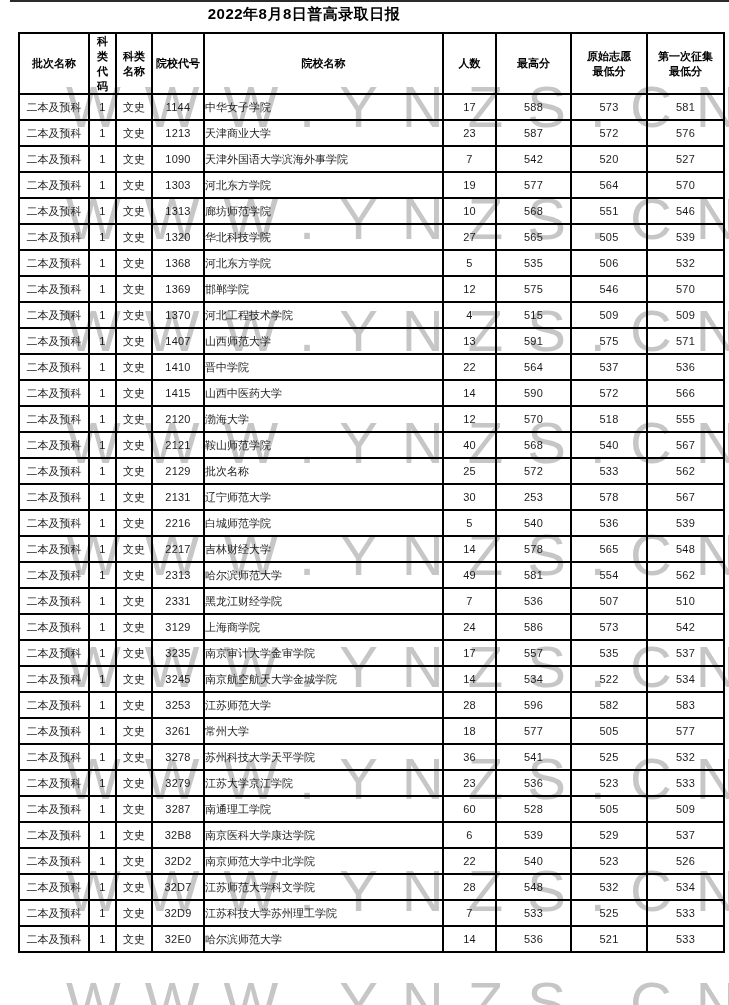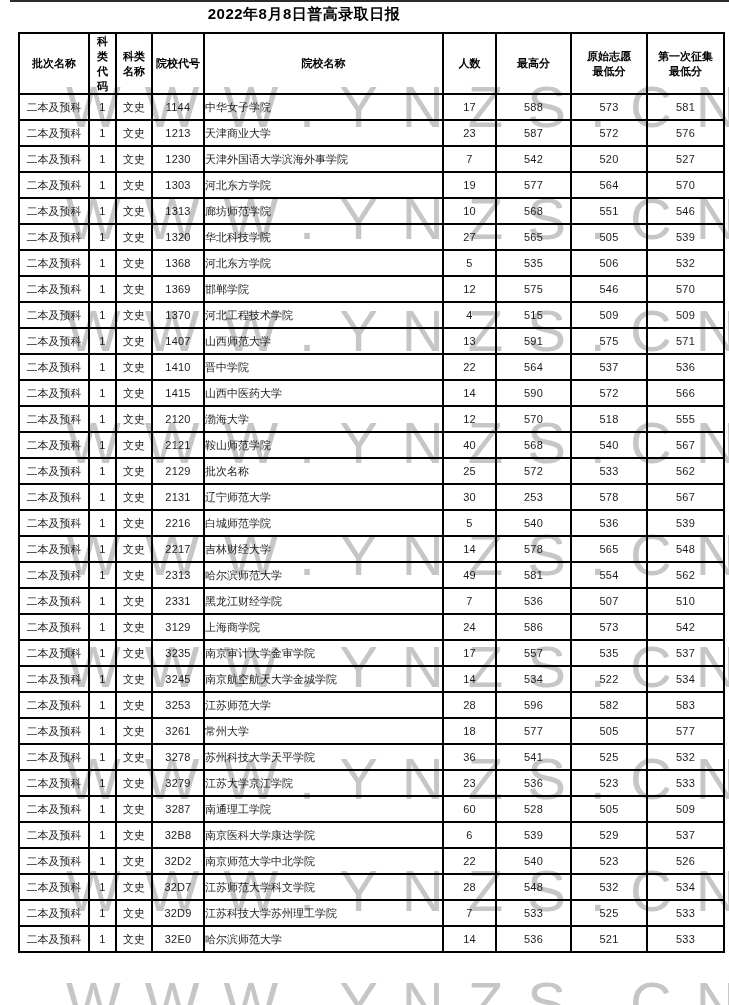--- a/index.html
+++ b/index.html
@@ -131,21 +131,21 @@
         <td class="college-name">天津商业大学</td>
         <td class="num">23</td>
         <td class="num">587</td>
         <td class="num">572</td>
         <td class="num">576</td>
       </tr>
       <tr>
         <td>二本及预科</td>
         <td class="num">1</td>
         <td>文史</td>
-        <td class="num">1230</td>
+        <td class="num">1090</td>
         <td class="college-name">天津外国语大学滨海外事学院</td>
         <td class="num">7</td>
         <td class="num">542</td>
         <td class="num">520</td>
         <td class="num">527</td>
       </tr>
       <tr>
         <td>二本及预科</td>
         <td class="num">1</td>
         <td>文史</td>

